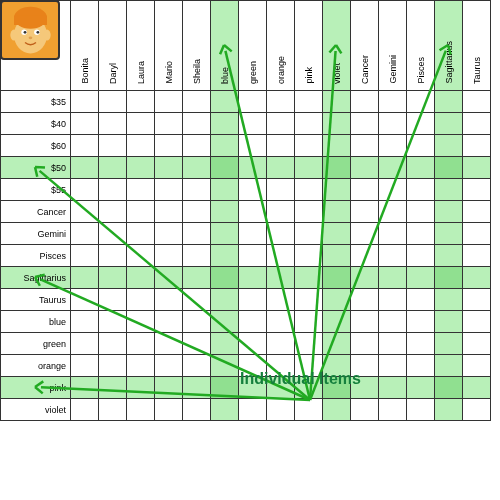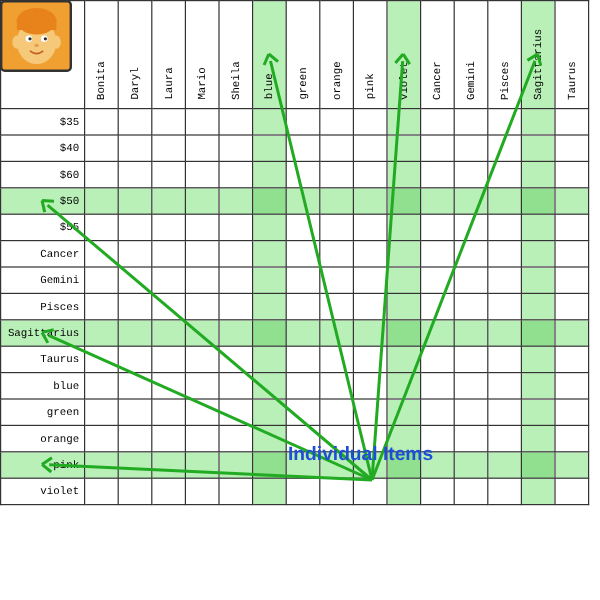--- a/index.html
+++ b/index.html
@@ -18,21 +18,21 @@
       display: flex; align-items: center; justify-content: center;
       overflow: hidden;
       z-index: 10;
     }
     .avatar svg { width: 55px; height: 55px; }
 
     
     .table-wrapper {
       position: absolute;
       top: 0; left: 0;
-      width: 500px; height: 500px; font-family: Liberation Mono, monospace;
+      width: 500px; height: 500px;
     }
 
     table {
       border-collapse: collapse;
       table-layout: fixed;
     }
 
     
     th, td {
       border: 1.5px solid #333;
@@ -78,21 +78,21 @@
       width: 500px; height: 500px;
       pointer-events: none;
       z-index: 20;
     }
 
     
     .label-individual {
       position: absolute;
       font-size: 16px;
       font-weight: bold;
-      color: #1d4ed8;
+      color: #15803d;
       z-index: 30;
     }
   </style>
 </head>
 <body>
 
 <div class="container">
 
   <div class="avatar">
     <svg viewBox="0 0 60 60" xmlns="http://www.w3.org/2000/svg">

